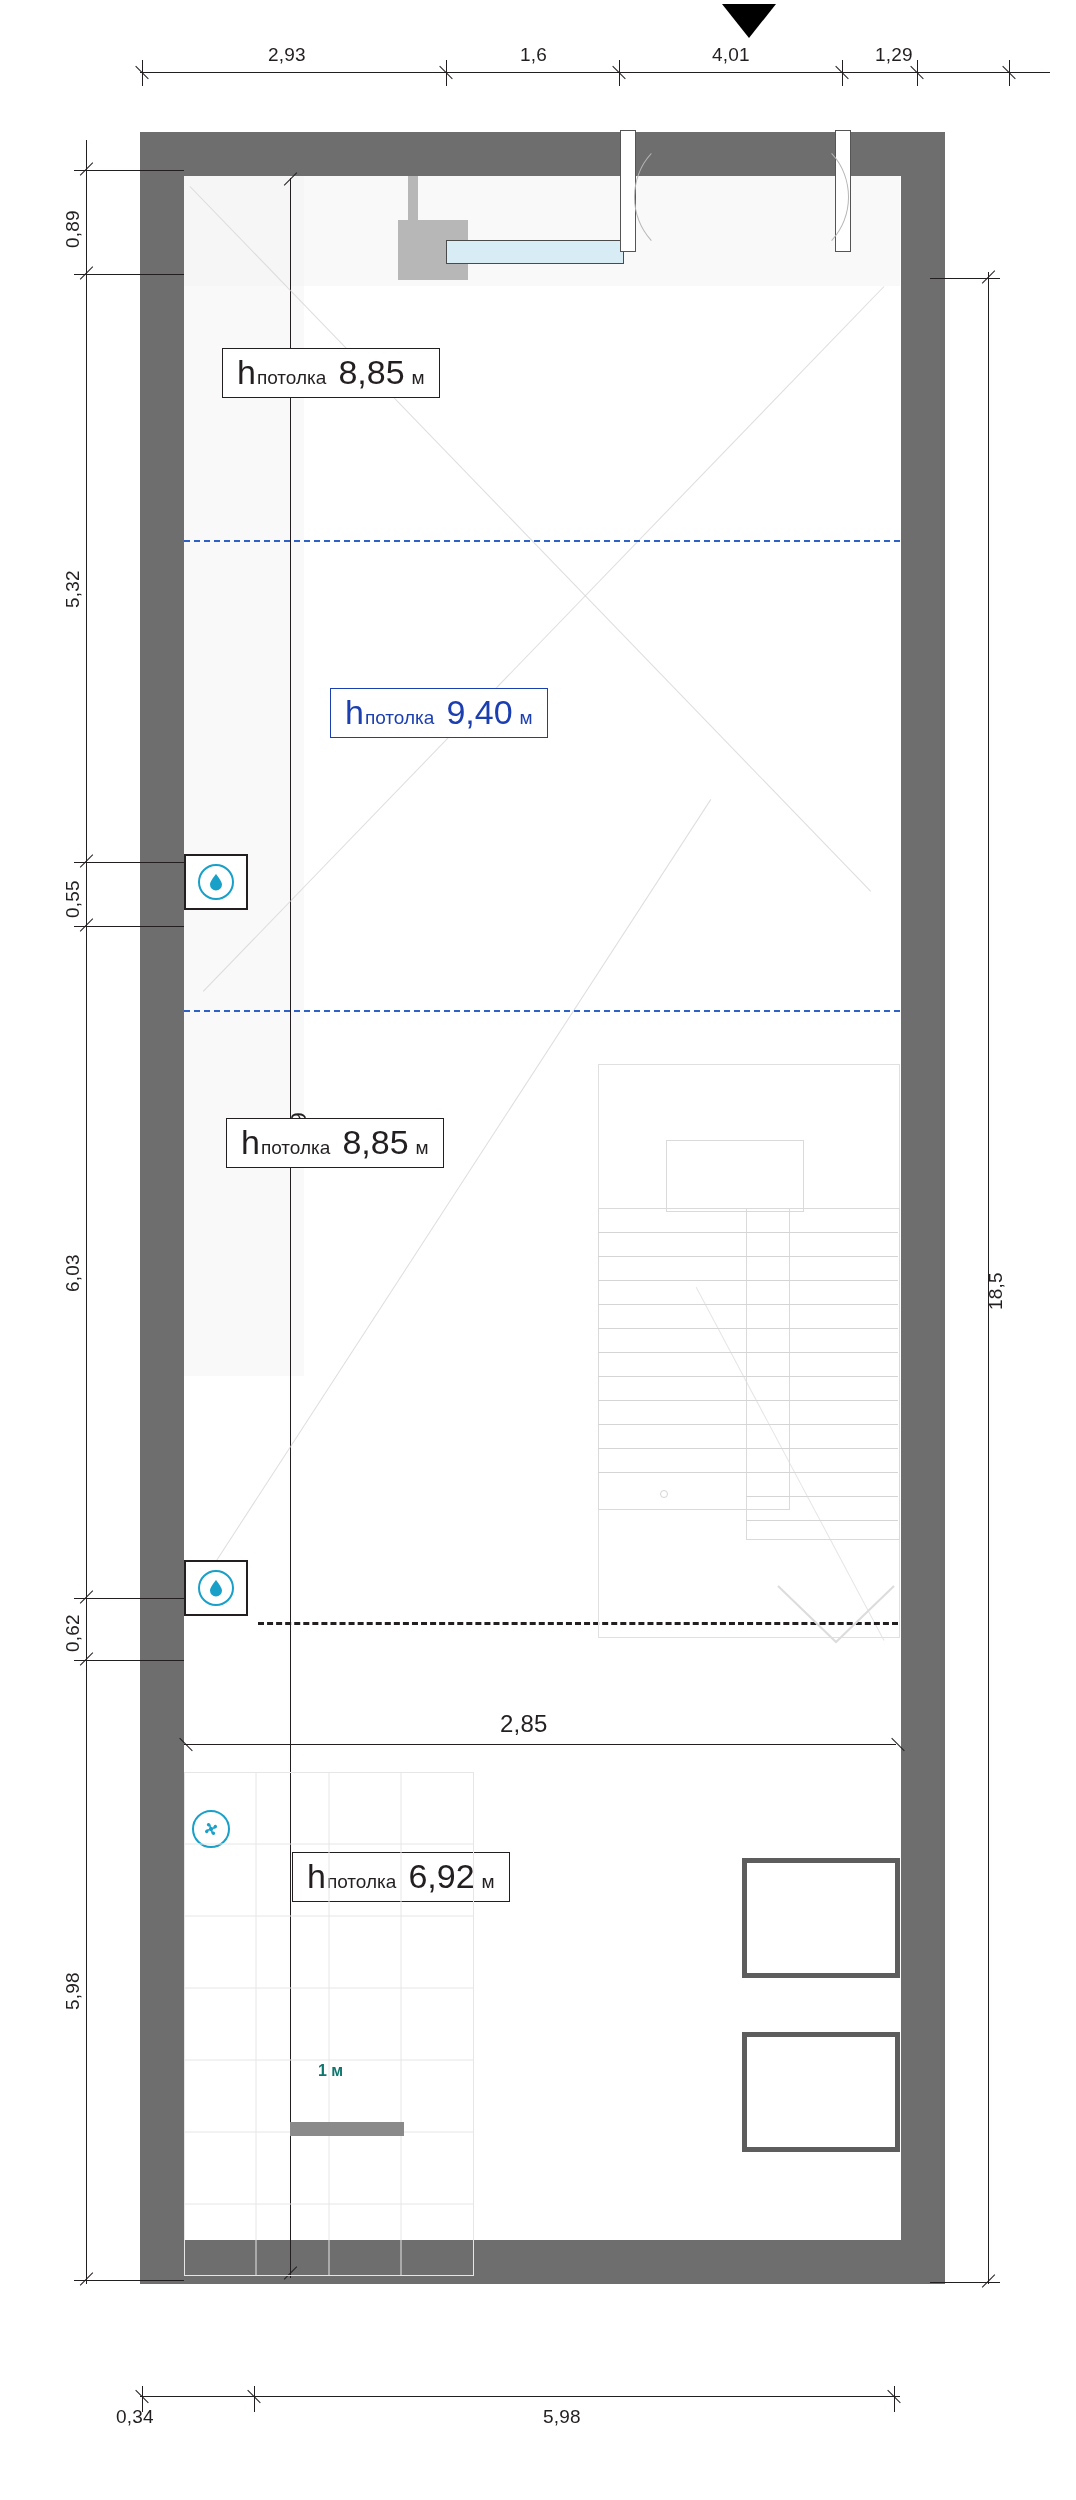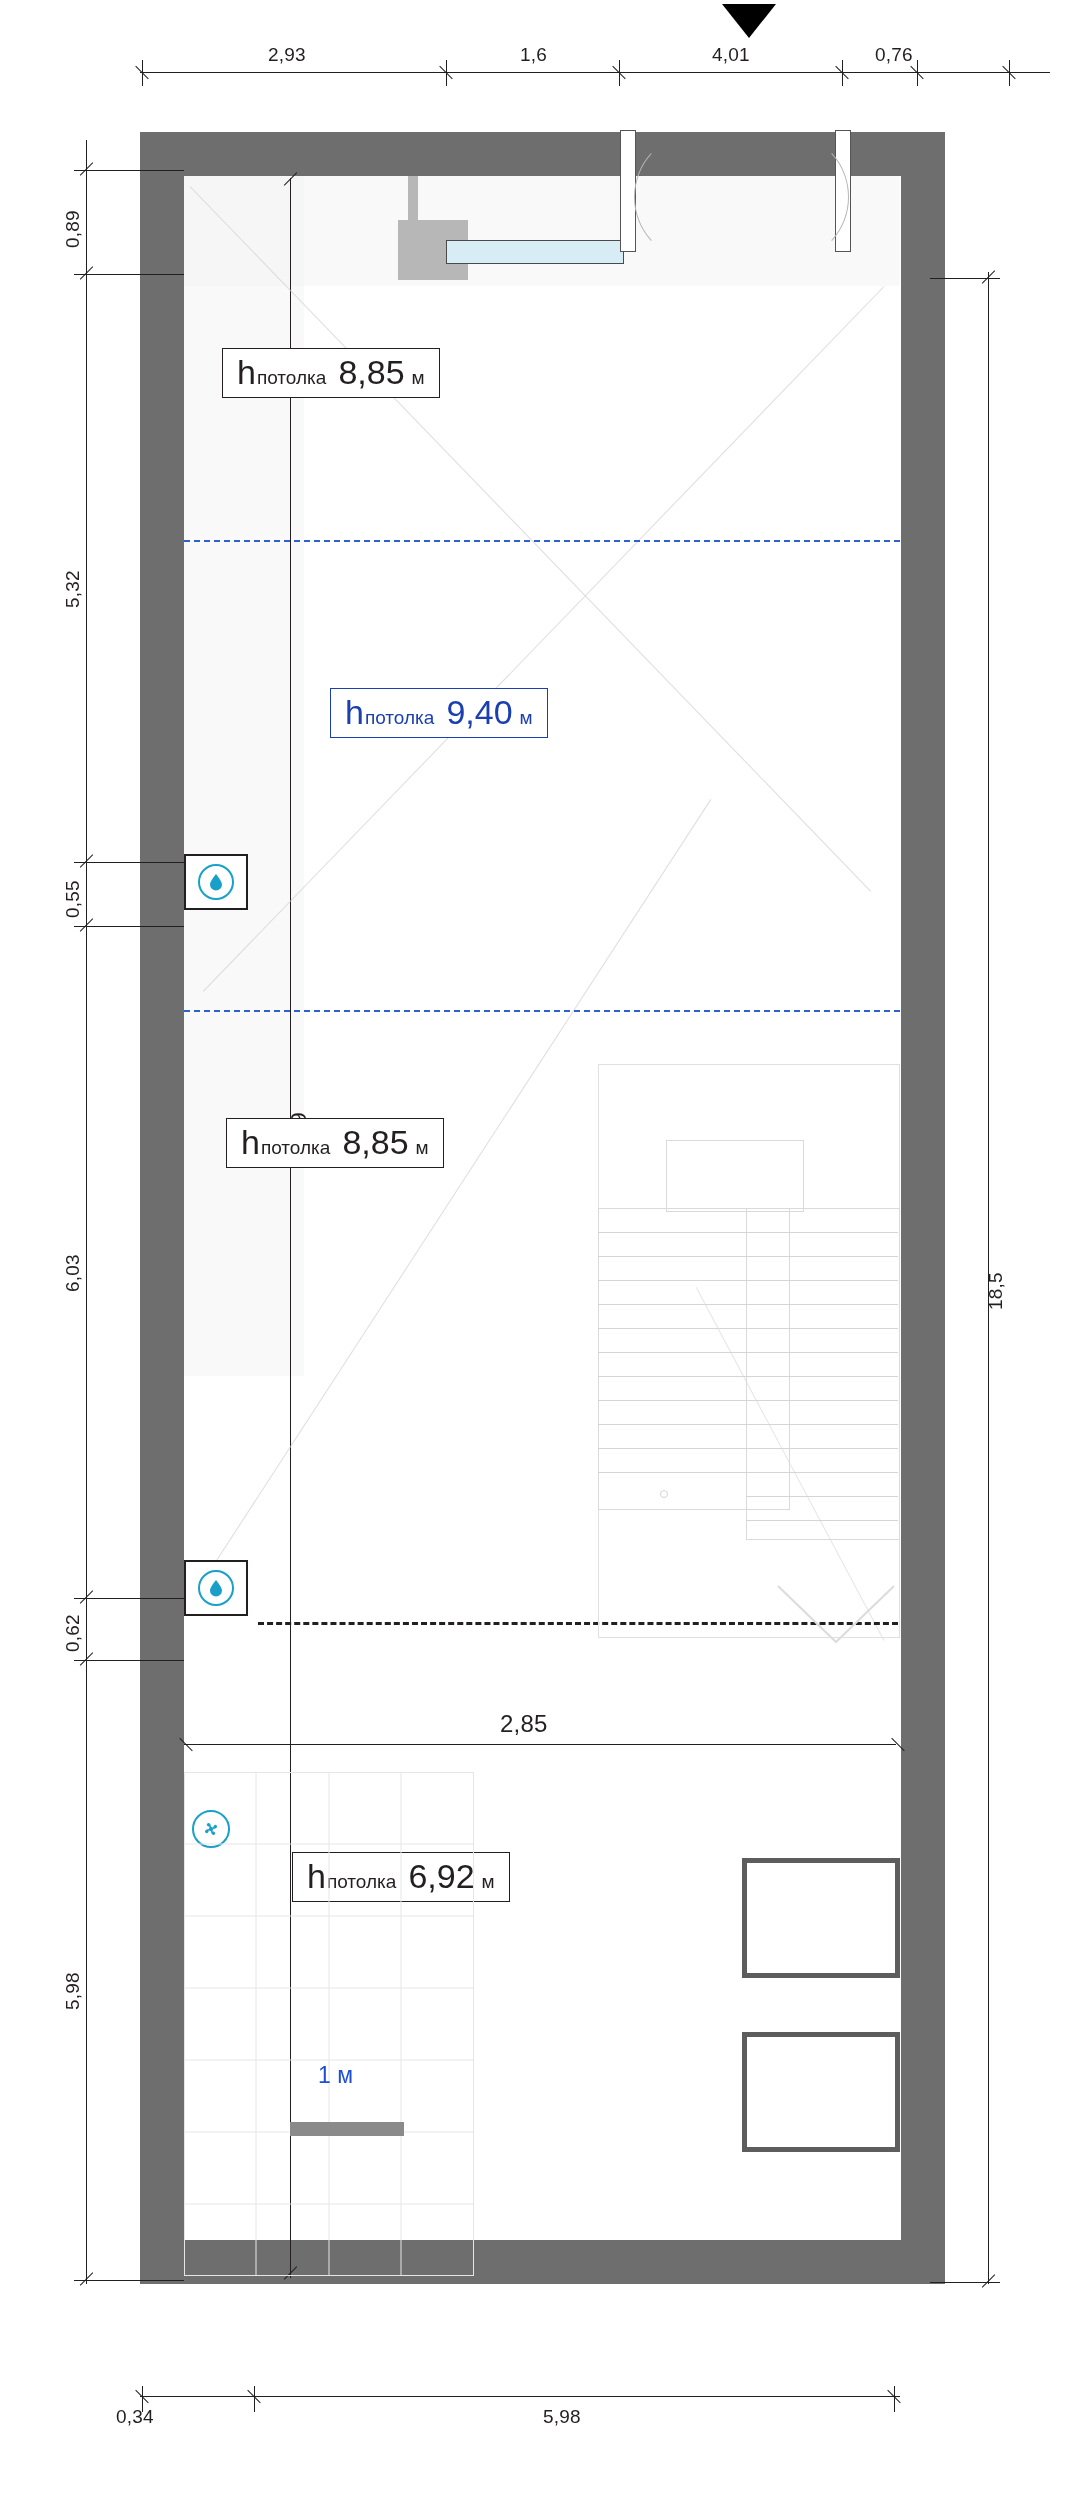--- a/index.html
+++ b/index.html
@@ -64,21 +64,21 @@
 
   
   .stair-grid{position:absolute;border:1px solid #d5d5d5;}
   .stair-step{position:absolute;height:1px;background:#d5d5d5;}
 
   
   .rbox{position:absolute;border:5px solid #5d5d5d;background:#ffffff;}
 
   
   .scalebar{position:absolute;background:#8a8a8a;}
-  .scaletxt{position:absolute;font-size:23px;color:#1d4ed8;}
+  .scaletxt{position:absolute;font-size:16px;color:#0f766e;font-weight:bold;}
 
   
   .tiles{position:absolute;}
   .tiles i{position:absolute;background:#e9e9e9;}
 
   
   .tri{
     position:absolute;width:0;height:0;
     border-left:27px solid transparent;border-right:27px solid transparent;
     border-top:34px solid #000;
@@ -103,21 +103,21 @@
   <div class="ext-v" style="left:142px;top:60px;height:26px;"></div>
   <div class="ext-v" style="left:446px;top:60px;height:26px;"></div>
   <div class="ext-v" style="left:619px;top:60px;height:26px;"></div>
   <div class="ext-v" style="left:842px;top:60px;height:26px;"></div>
   <div class="ext-v" style="left:917px;top:60px;height:26px;"></div>
   <div class="ext-v" style="left:1009px;top:60px;height:26px;"></div>
 
   <div class="dimtxt" style="left:268px;top:44px;">2,93</div>
   <div class="dimtxt" style="left:520px;top:44px;">1,6</div>
   <div class="dimtxt" style="left:712px;top:44px;">4,01</div>
-  <div class="dimtxt" style="left:875px;top:44px;">0,76</div>
+  <div class="dimtxt" style="left:875px;top:44px;">1,29</div>
 
   <div class="wall" style="left:140px;top:132px;width:805px;height:44px;"></div>
 
   <div class="wall" style="left:140px;top:132px;width:44px;height:2152px;"></div>
 
   <div class="wall" style="left:901px;top:132px;width:44px;height:2152px;"></div>
 
   <div class="wall" style="left:140px;top:2240px;width:805px;height:44px;"></div>
 
   <div class="wall" style="left:901px;top:260px;width:24px;height:60px;"></div>

